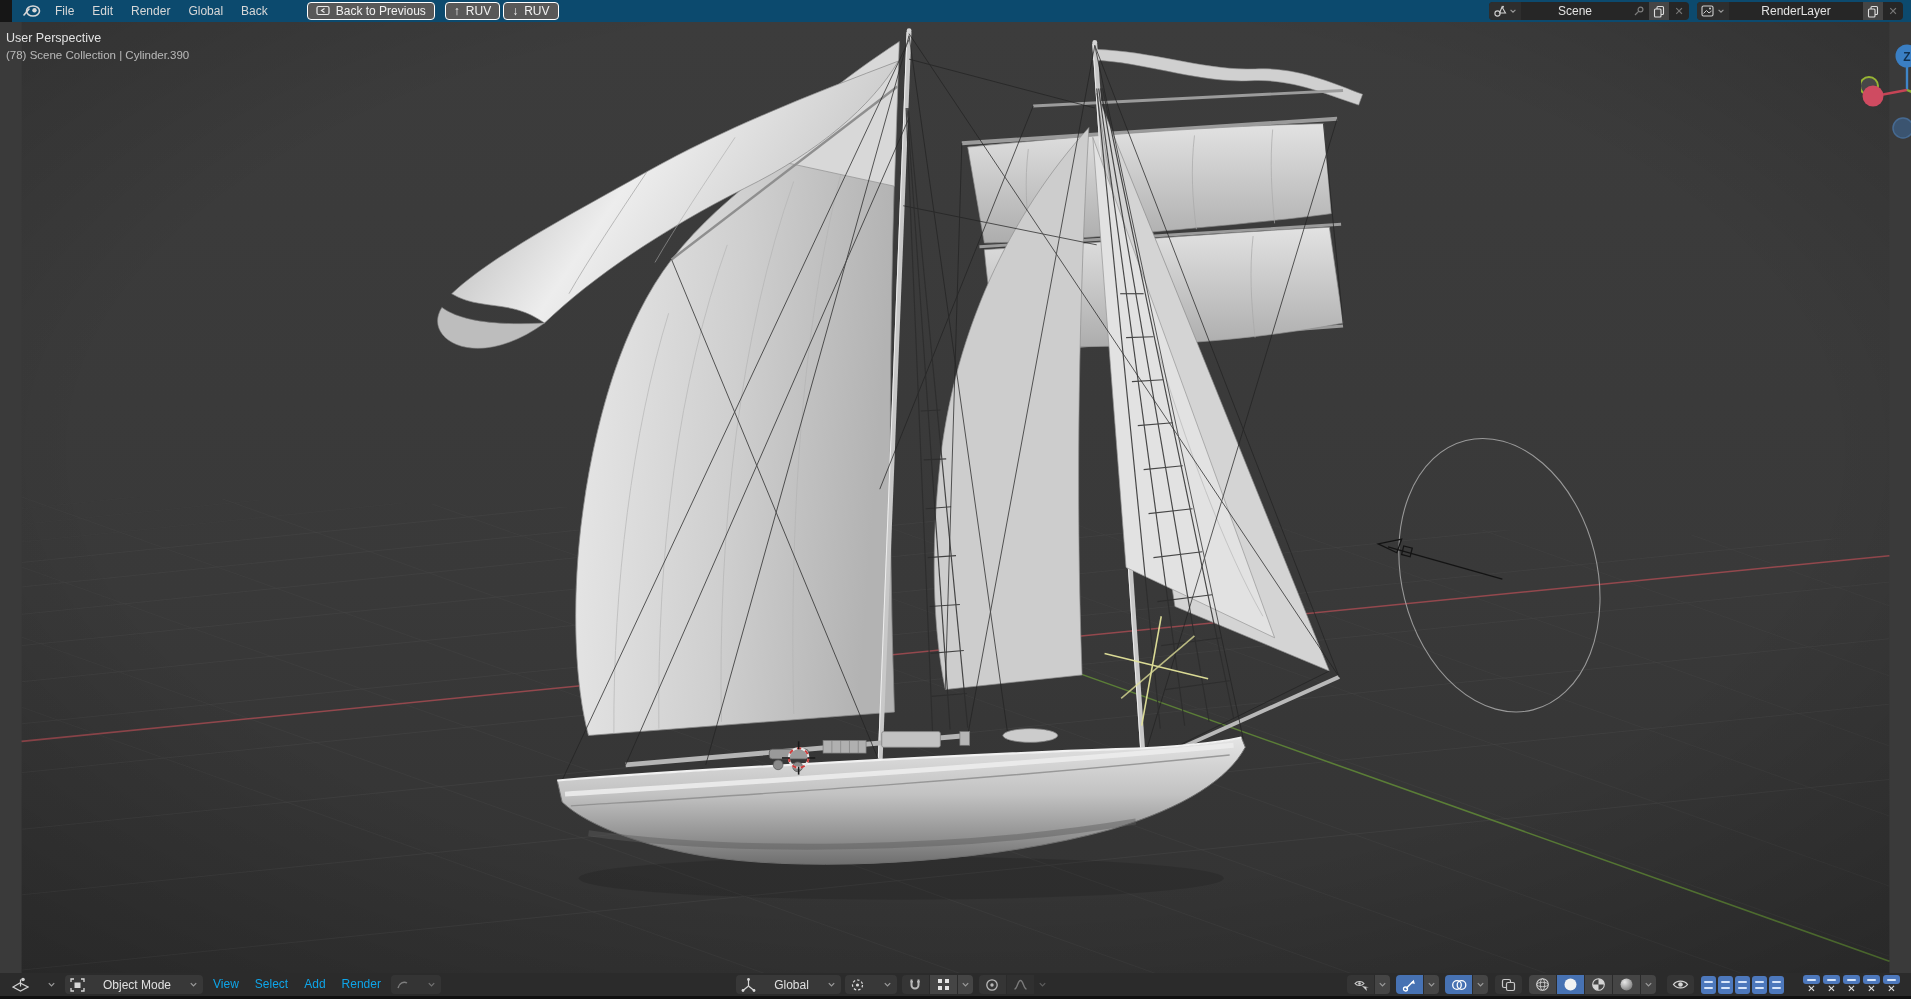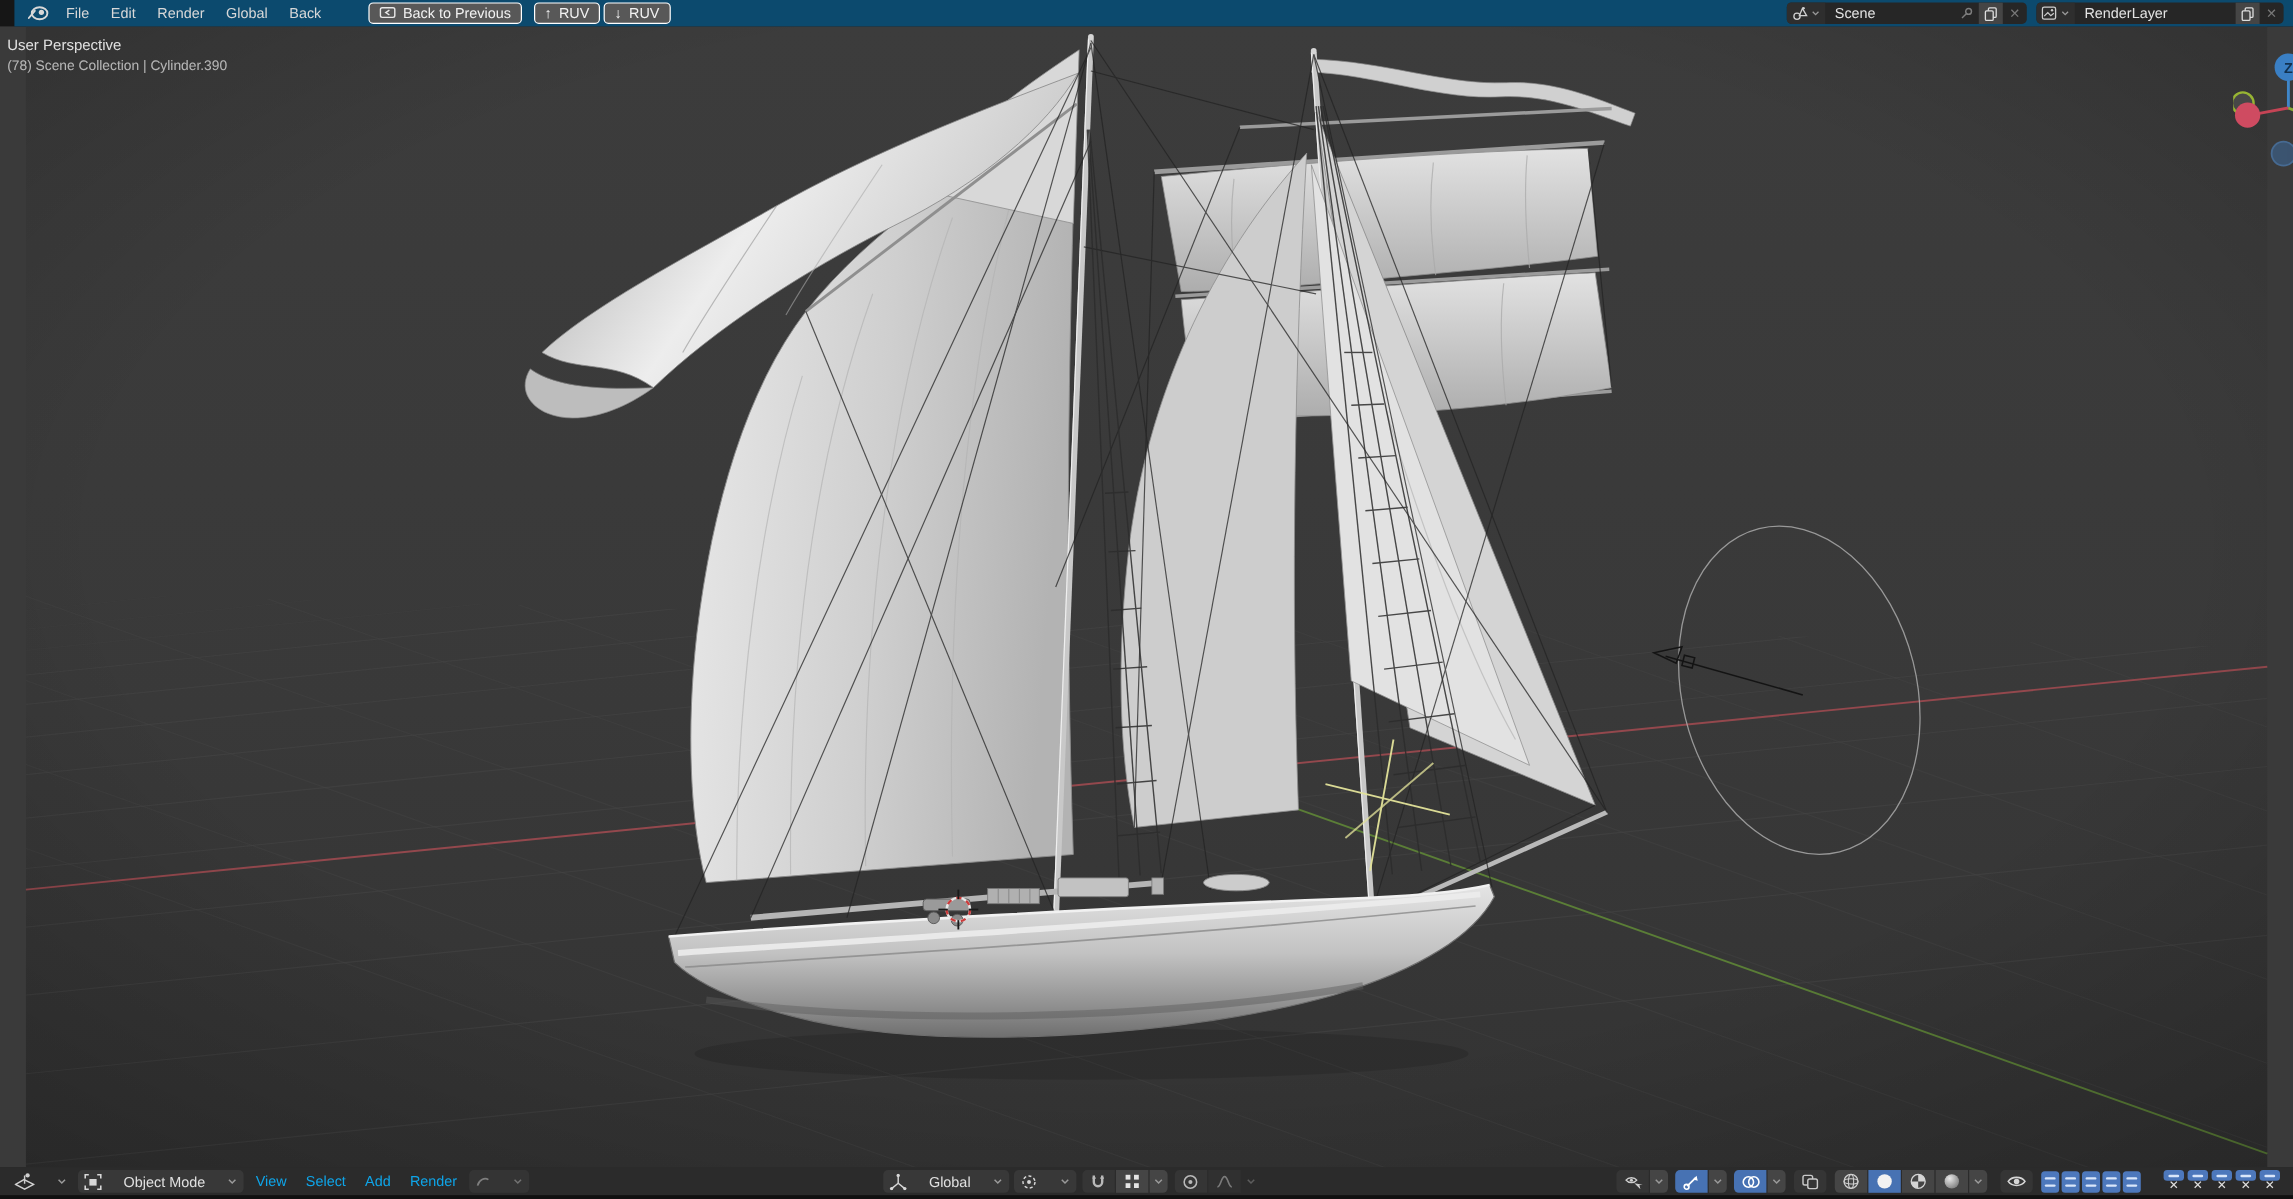--- a/index.html
+++ b/index.html
@@ -11,21 +11,21 @@
           display:flex;align-items:center;padding:0 8px;z-index:10;margin-left:12px;}
   .logo{width:20px;height:16px;margin:0 4px 0 2px;display:flex;align-items:center;justify-content:center;}
   .menu{color:#d8d8d8;font-size:12px;padding:0 9px;height:18px;line-height:18px;border-radius:3px;cursor:default;}
   .tbtn{background:#585858;border:1px solid #ffffff;border-radius:4px;height:16px;display:flex;
         align-items:center;gap:6px;padding:0 8px;color:#f2f2f2;font-size:12px;margin-left:6px;}
   .tbtn .ic{display:flex;align-items:center;}
   .tbtn.pair{margin-left:3px;}
   .arrowtxt{font-size:12px;color:#f2f2f2;}
   .tb-spacer{flex:1;}
   .selector{display:flex;align-items:center;height:18px;background:#262626;border-radius:4px;
-            margin-left:8px;overflow:hidden;}
+            margin-left:8px;overflow:hidden;text-align:center;}
   .selector .iconbox{display:flex;align-items:center;gap:2px;background:#2e2e2e;height:100%;padding:0 4px;}
   .selector .val{color:#e3e3e3;font-size:12px;padding:0 8px;min-width:92px;}
   .selector .mini{display:flex;align-items:center;justify-content:center;width:20px;height:100%;}
   .selector .mini.dup{background:#454545;}
   .dimx{color:#787878;font-size:11px;}
   .chev{flex:0 0 auto;}
 
   
   .viewport{position:absolute;top:22px;left:0;width:1911px;height:951px;background:#3a3a3a;padding-left:48px;}
   svg.scene{position:absolute;left:0;top:0;}

